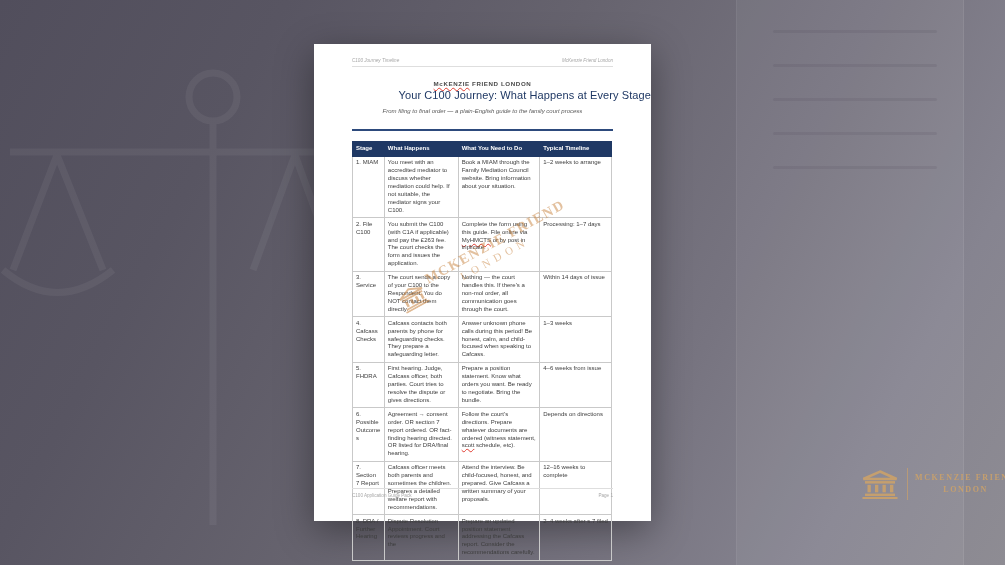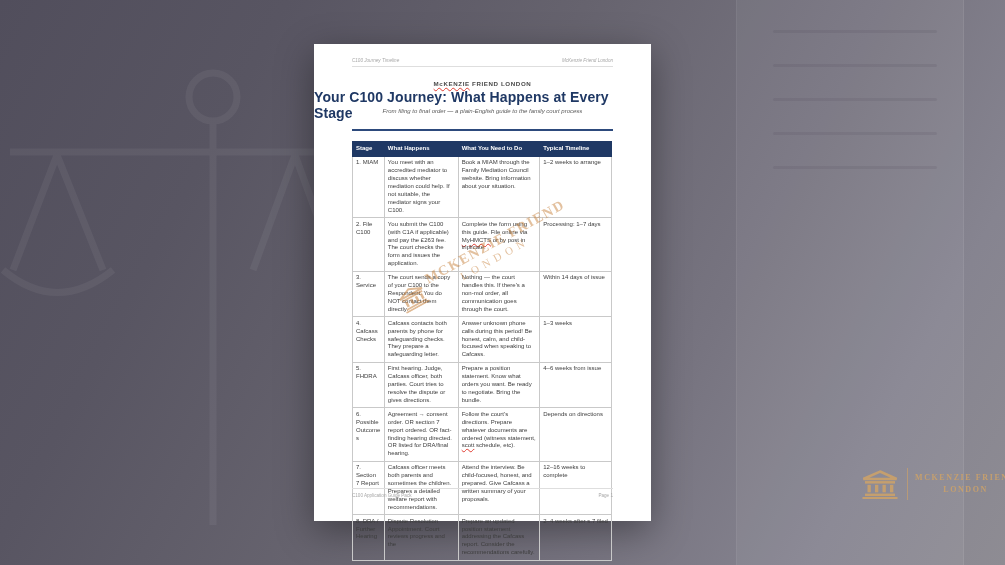--- a/index.html
+++ b/index.html
@@ -33,22 +33,22 @@
     position:absolute; top:14px; left:38px; right:38px;
     display:flex; justify-content:space-between;
     font-size:4.6px; font-style:italic; color:#a7a7a7;
     border-bottom:1px solid #dedede; padding-bottom:3px;
   }
   .brand-line {
     position:absolute; top:36px; left:0; right:0; text-align:center;
     font-size:6.2px; font-weight:600; letter-spacing:0.6px; color:#4a4a4a;
   }
   .doc-title {
-    position:absolute; top:45px; left:0; right:0; text-align:left;
-    font-size:14px; font-weight:bold; color:#1F3864; letter-spacing:0.1px;
+    position:absolute; top:45px; left:0; right:0; text-align:right;
+    font-size:11px; font-weight:normal; color:#1F3864; letter-spacing:0.1px;
   }
   .doc-subtitle {
     position:absolute; top:64px; left:0; right:0; text-align:center;
     font-size:6px; font-style:italic; color:#595959;
   }
   .title-rule {
     position:absolute; top:85px; left:38px; right:38px; height:2px; background:#2d4a7c;
   }
 
   .table-zone { position:absolute; top:97px; left:38px; width:260px; }

